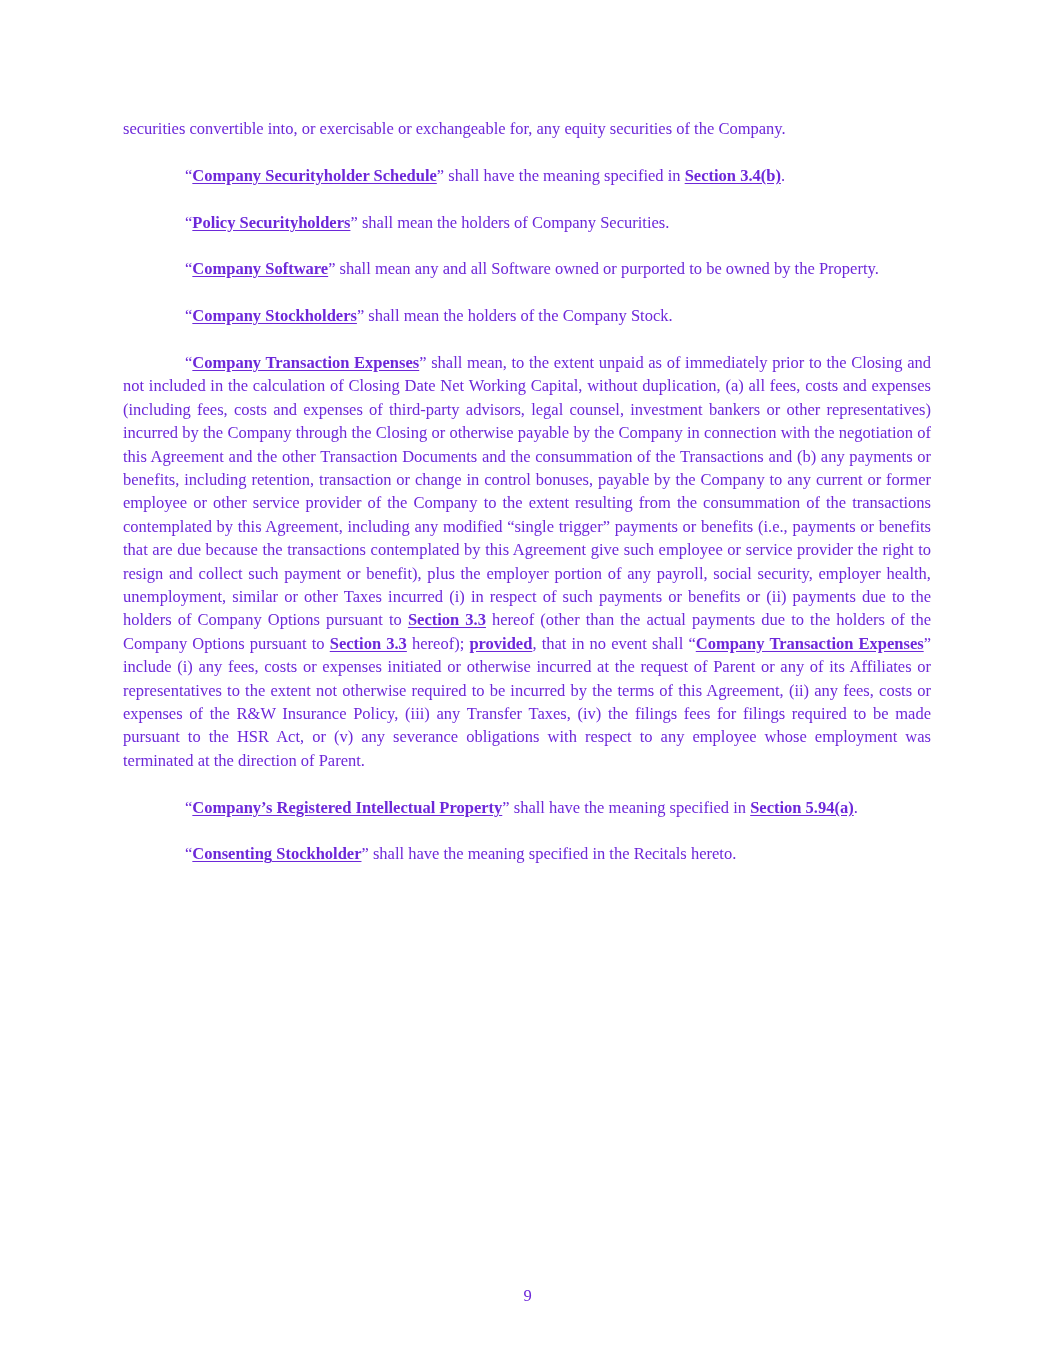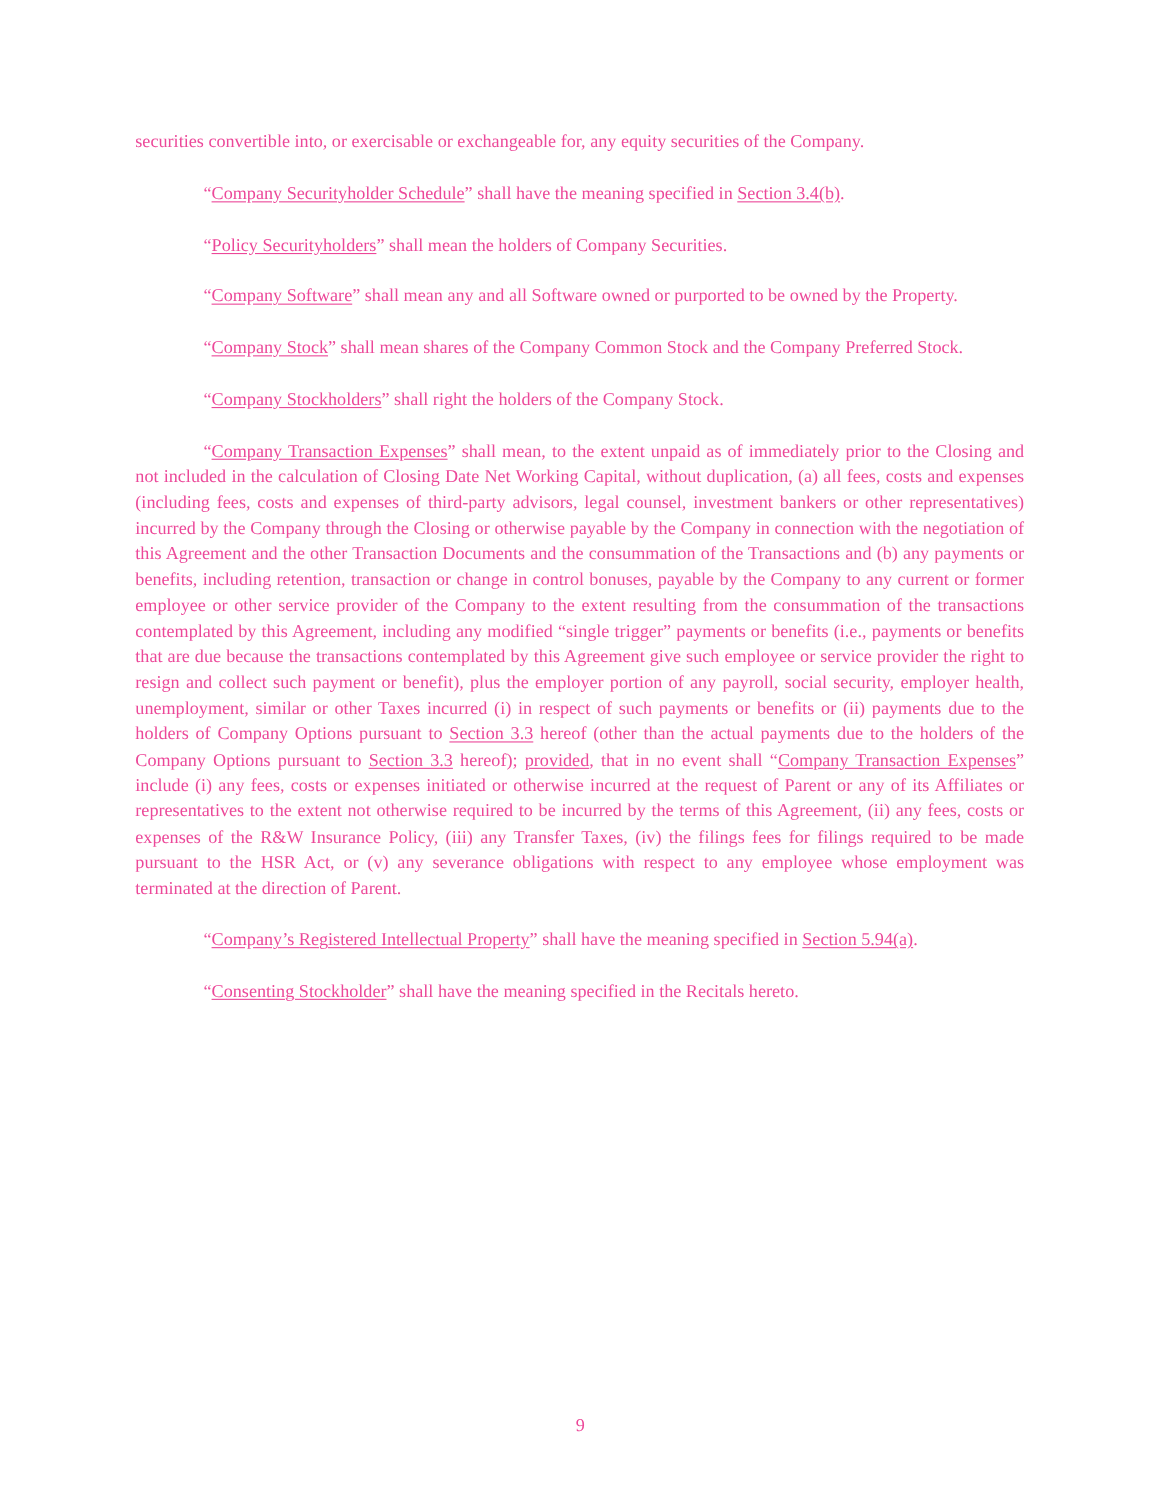--- a/index.html
+++ b/index.html
@@ -5,21 +5,21 @@
   html, body {
     margin: 0;
     padding: 0;
     background: #ffffff;
   }
   .page {
     position: relative;
     width: 1055px;
     height: 1365px;
     background: #ffffff;
-    color: #ec4899;
+    color: #6d28d9;
     font-family: "Liberation Serif", "DejaVu Serif", serif;
     overflow: hidden;
   }
   .page-body {
     position: absolute;
     left: 123px;
     top: 117px;
     width: 808px;
     font-size: 16.5px;
     line-height: 23.4px;
@@ -30,42 +30,42 @@
   }
   .page-body p.indent {
     text-indent: 62px;
   }
   .page-body p:last-child {
     margin-bottom: 16px;
   }
   .u {
     text-decoration: underline;
     text-underline-offset: 2px;
+    font-weight: bold;
   }
   .page-footer {
     position: absolute;
     left: 0;
     right: 0;
     bottom: 58px;
     text-align: center;
     font-size: 16.5px;
     line-height: 23.4px;
   }
 </style>
 </head>
 <body>
 
 <div class="page">
   <div class="page-body">
       <p><span>securities convertible into, or exercisable or exchangeable for, any equity securities of the Company.</span></p>
       <p class="indent"><span>“</span><span class="u">Company Securityholder Schedule</span><span>” shall have the meaning specified in </span><span class="u">Section 3.4(b)</span><span>.</span></p>
       <p class="indent"><span>“</span><span class="u">Policy Securityholders</span><span>” shall mean the holders of Company Securities.</span></p>
       <p class="indent"><span>“</span><span class="u">Company Software</span><span>” shall mean any and all Software owned or purported to be owned by the Property.</span></p>
-      <p class="indent"><span>“</span><span class="u">Company Stock</span><span>” shall mean shares of the Company Common Stock and the Company Preferred Stock.</span></p>
-      <p class="indent"><span>“</span><span class="u">Company Stockholders</span><span>” shall right the holders of the Company Stock.</span></p>
+      <p class="indent"><span>“</span><span class="u">Company Stockholders</span><span>” shall mean the holders of the Company Stock.</span></p>
       <p class="indent"><span>“</span><span class="u">Company Transaction Expenses</span><span>” shall mean, to the extent unpaid as of immediately prior to the Closing and not included in the calculation of Closing Date Net Working Capital, without duplication, (a) all fees, costs and expenses (including fees, costs and expenses of third-party advisors, legal counsel, investment bankers or other representatives) incurred by the Company through the Closing or otherwise payable by the Company in connection with the negotiation of this Agreement and the other Transaction Documents and the consummation of the Transactions and (b) any payments or benefits, including retention, transaction or change in control bonuses, payable by the Company to any current or former employee or other service provider of the Company to the extent resulting from the consummation of the transactions contemplated by this Agreement, including any modified “single trigger” payments or benefits (i.e., payments or benefits that are due because the transactions contemplated by this Agreement give such employee or service provider the right to resign and collect such payment or benefit), plus the employer portion of any payroll, social security, employer health, unemployment, similar or other Taxes incurred (i) in respect of such payments or benefits or (ii) payments due to the holders of Company Options pursuant to </span><span class="u">Section 3.3</span><span> hereof (other than the actual payments due to the holders of the Company Options pursuant to </span><span class="u">Section 3.3</span><span> hereof); </span><span class="u">provided</span><span>, that in no event shall “</span><span class="u">Company Transaction Expenses</span><span>” include (i) any fees, costs or expenses initiated or otherwise incurred at the request of Parent or any of its Affiliates or representatives to the extent not otherwise required to be incurred by the terms of this Agreement, (ii) any fees, costs or expenses of the R&amp;W Insurance Policy, (iii) any Transfer Taxes, (iv) the filings fees for filings required to be made pursuant to the HSR Act, or (v) any severance obligations with respect to any employee whose employment was terminated at the direction of Parent.</span></p>
       <p class="indent"><span>“</span><span class="u">Company’s Registered Intellectual Property</span><span>” shall have the meaning specified in </span><span class="u">Section 5.94(a)</span><span>.</span></p>
       <p class="indent"><span>“</span><span class="u">Consenting Stockholder</span><span>” shall have the meaning specified in the Recitals hereto.</span></p>
     </div>
   <div class="page-footer">
     <span>9</span>
   </div>
 </div>
 
 </body></html>

